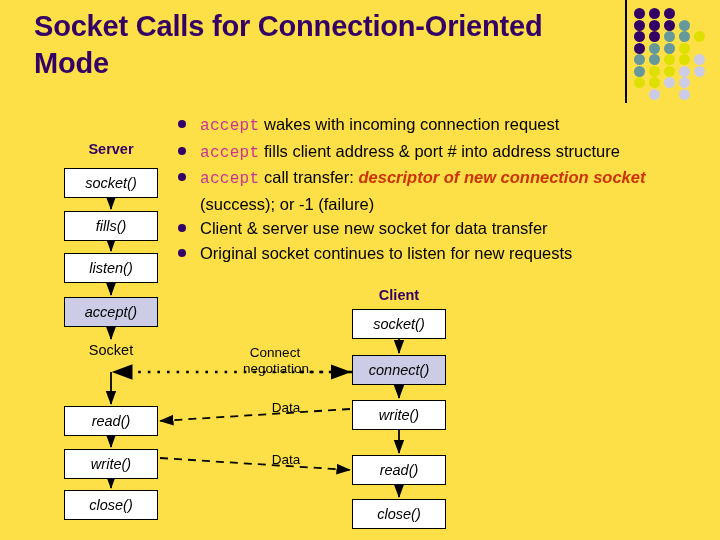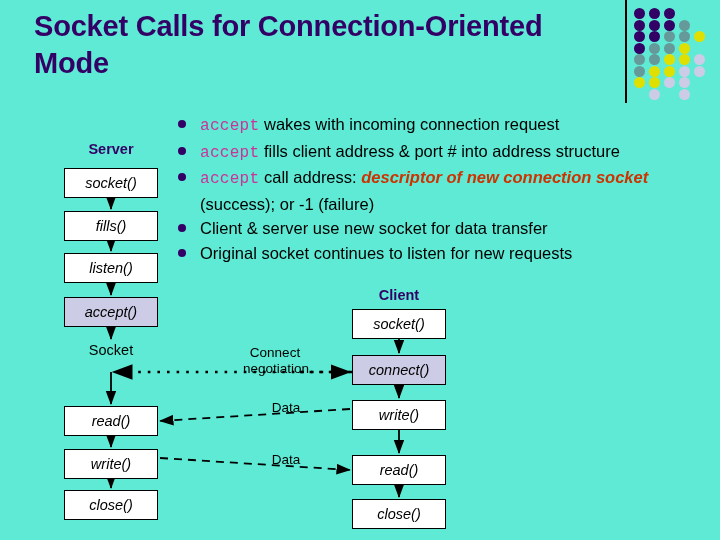--- a/index.html
+++ b/index.html
@@ -4,21 +4,21 @@
 <style>
   html, body {
     margin: 0;
     padding: 0;
     background: #ffffff;
   }
   #slide {
     position: relative;
     width: 720px;
     height: 540px;
-    background: #5eead4;
+    background: #fde047;
     overflow: hidden;
     font-family: "Liberation Sans", sans-serif;
   }
 
   
   #title {
     position: absolute;
     left: 34px;
     top: 8px;
     width: 570px;
@@ -187,21 +187,21 @@
       <span class="code">accept</span><span> wakes with incoming connection request</span>
     </div>
 
     <div class="bullet-row">
       <span class="marker"></span>
       <span class="code">accept</span><span> fills client address &amp; port # into address structure</span>
     </div>
 
     <div class="bullet-row">
       <span class="marker"></span>
-      <span class="code">accept</span><span> call address: </span><span class="hl">descriptor of new connection socket</span><span> (success); or -1 (failure)</span>
+      <span class="code">accept</span><span> call transfer: </span><span class="hl">descriptor of new connection socket</span><span> (success); or -1 (failure)</span>
     </div>
 
     <div class="bullet-row">
       <span class="marker"></span>
       <span>Client &amp; server use new socket for data transfer</span>
     </div>
 
     <div class="bullet-row">
       <span class="marker"></span>
       <span>Original socket continues to listen for new requests</span>

